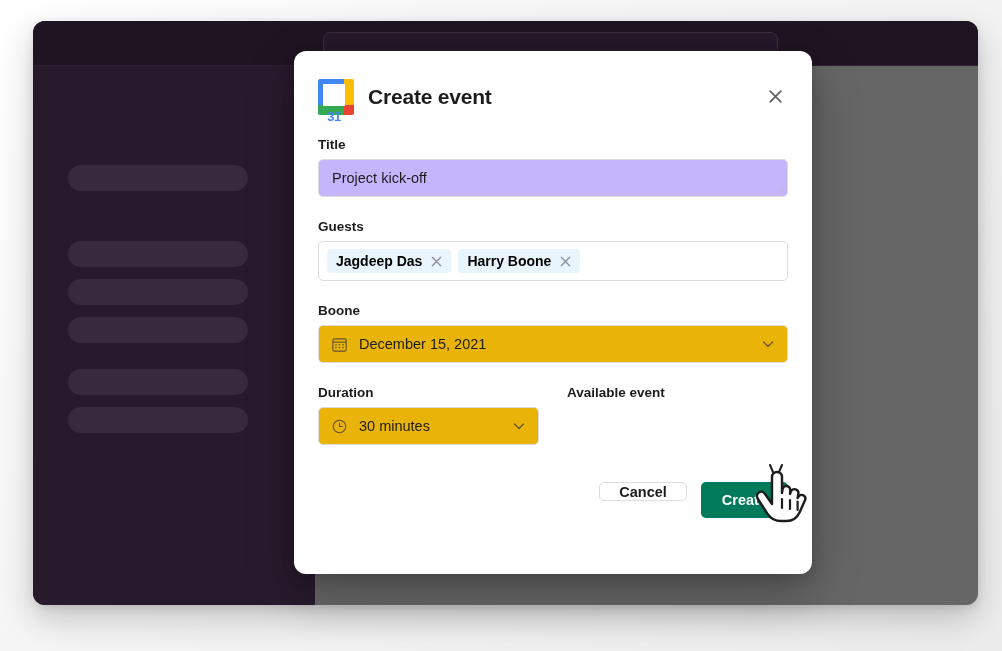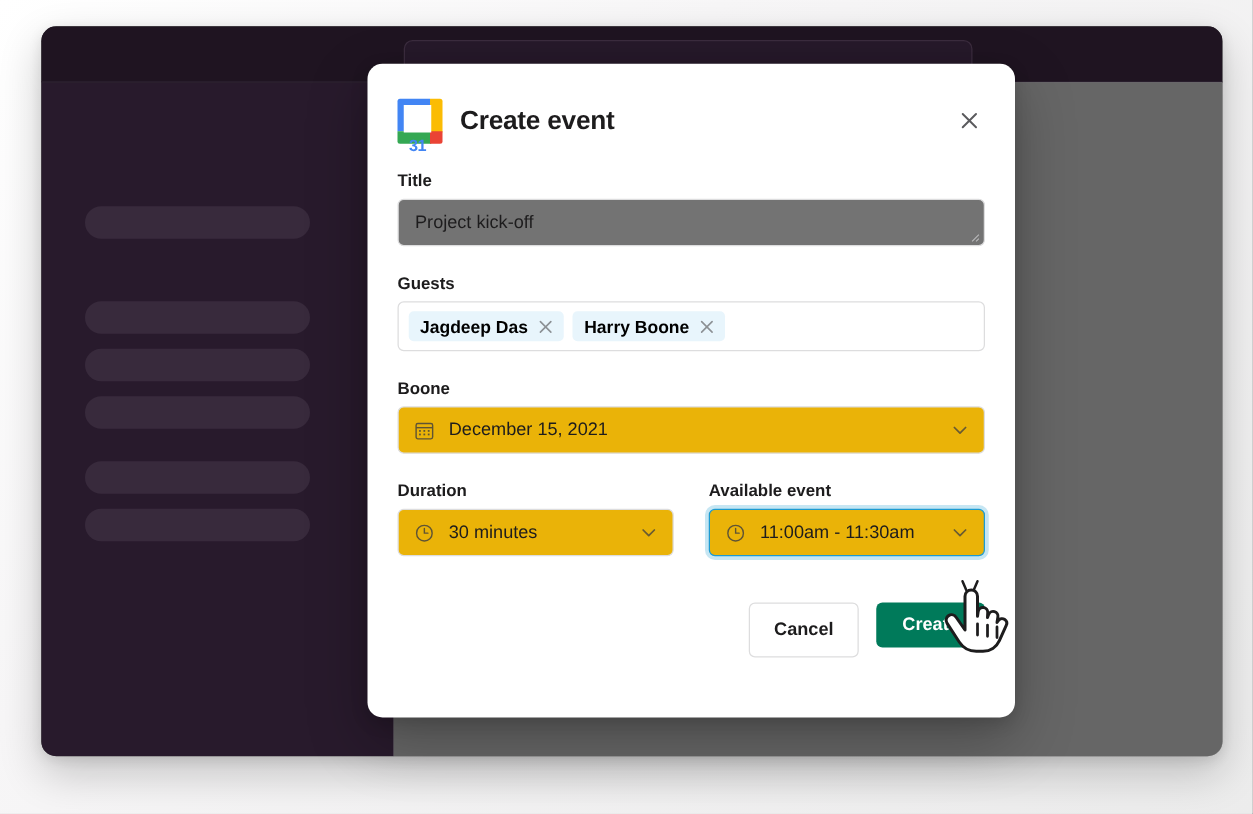--- a/index.html
+++ b/index.html
@@ -180,21 +180,21 @@
     border: 1px solid #ddddde;
     border-radius: 5px;
     padding: 0 13px;
     font-size: 14.5px;
     color: #1d1c1d;
     font-family: "Liberation Sans", sans-serif;
     outline: none;
     position: relative;
     display: flex;
     align-items: center;
-    background: #737373;
+    background: #c4b5fd;
   }
   #title-resize {
     position: absolute;
     right: 3px;
     bottom: 2px;
     width: 9px;
     height: 9px;
   }
 
   #guests-box {
@@ -255,21 +255,21 @@
   }
   #two-col > div { flex: 1; min-width: 0; }
 
   #modal-actions {
     display: flex;
     justify-content: flex-end;
     gap: 14px;
     margin-top: 37px;
   }
   #cancel-button {
-    height: 44px;
+    height: 19px;
     padding: 0 19px;
     border: 1px solid #ddddde;
     border-radius: 5px;
     background: #fff;
     font-size: 14.5px;
     font-weight: bold;
     color: #1d1c1d;
     cursor: pointer;
     font-family: "Liberation Sans", sans-serif;
   }
@@ -410,30 +410,20 @@
         </svg>
         <span>30 minutes</span>
         <svg class="chev" viewBox="0 0 14 14" stroke="#3d3d40" stroke-width="1.4" fill="none" stroke-linecap="round" stroke-linejoin="round">
           <path d="M2.5 5 L7 9.5 L11.5 5"></path>
         </svg>
       </div>
     </div>
 
     <div>
       <div class="field-label">Available event</div>
-      <div class="select-field focused">
-        <svg class="lead-icon" viewBox="0 0 18 18" fill="none" stroke="#3d3d40" stroke-width="1.2">
-          <circle cx="9" cy="9" r="6.6"></circle>
-          <path d="M9 5 V9 H12" stroke-linecap="round"></path>
-        </svg>
-        <span>11:00am - 11:30am</span>
-        <svg class="chev" viewBox="0 0 14 14" stroke="#3d3d40" stroke-width="1.4" fill="none" stroke-linecap="round" stroke-linejoin="round">
-          <path d="M2.5 5 L7 9.5 L11.5 5"></path>
-        </svg>
-      </div>
     </div>
   </div>
 
   <div id="modal-actions">
     <button id="cancel-button">Cancel</button>
     <button id="create-button">Create</button>
   </div>
 </div>
 
 <svg id="hand-cursor" viewBox="0 0 56 62">

